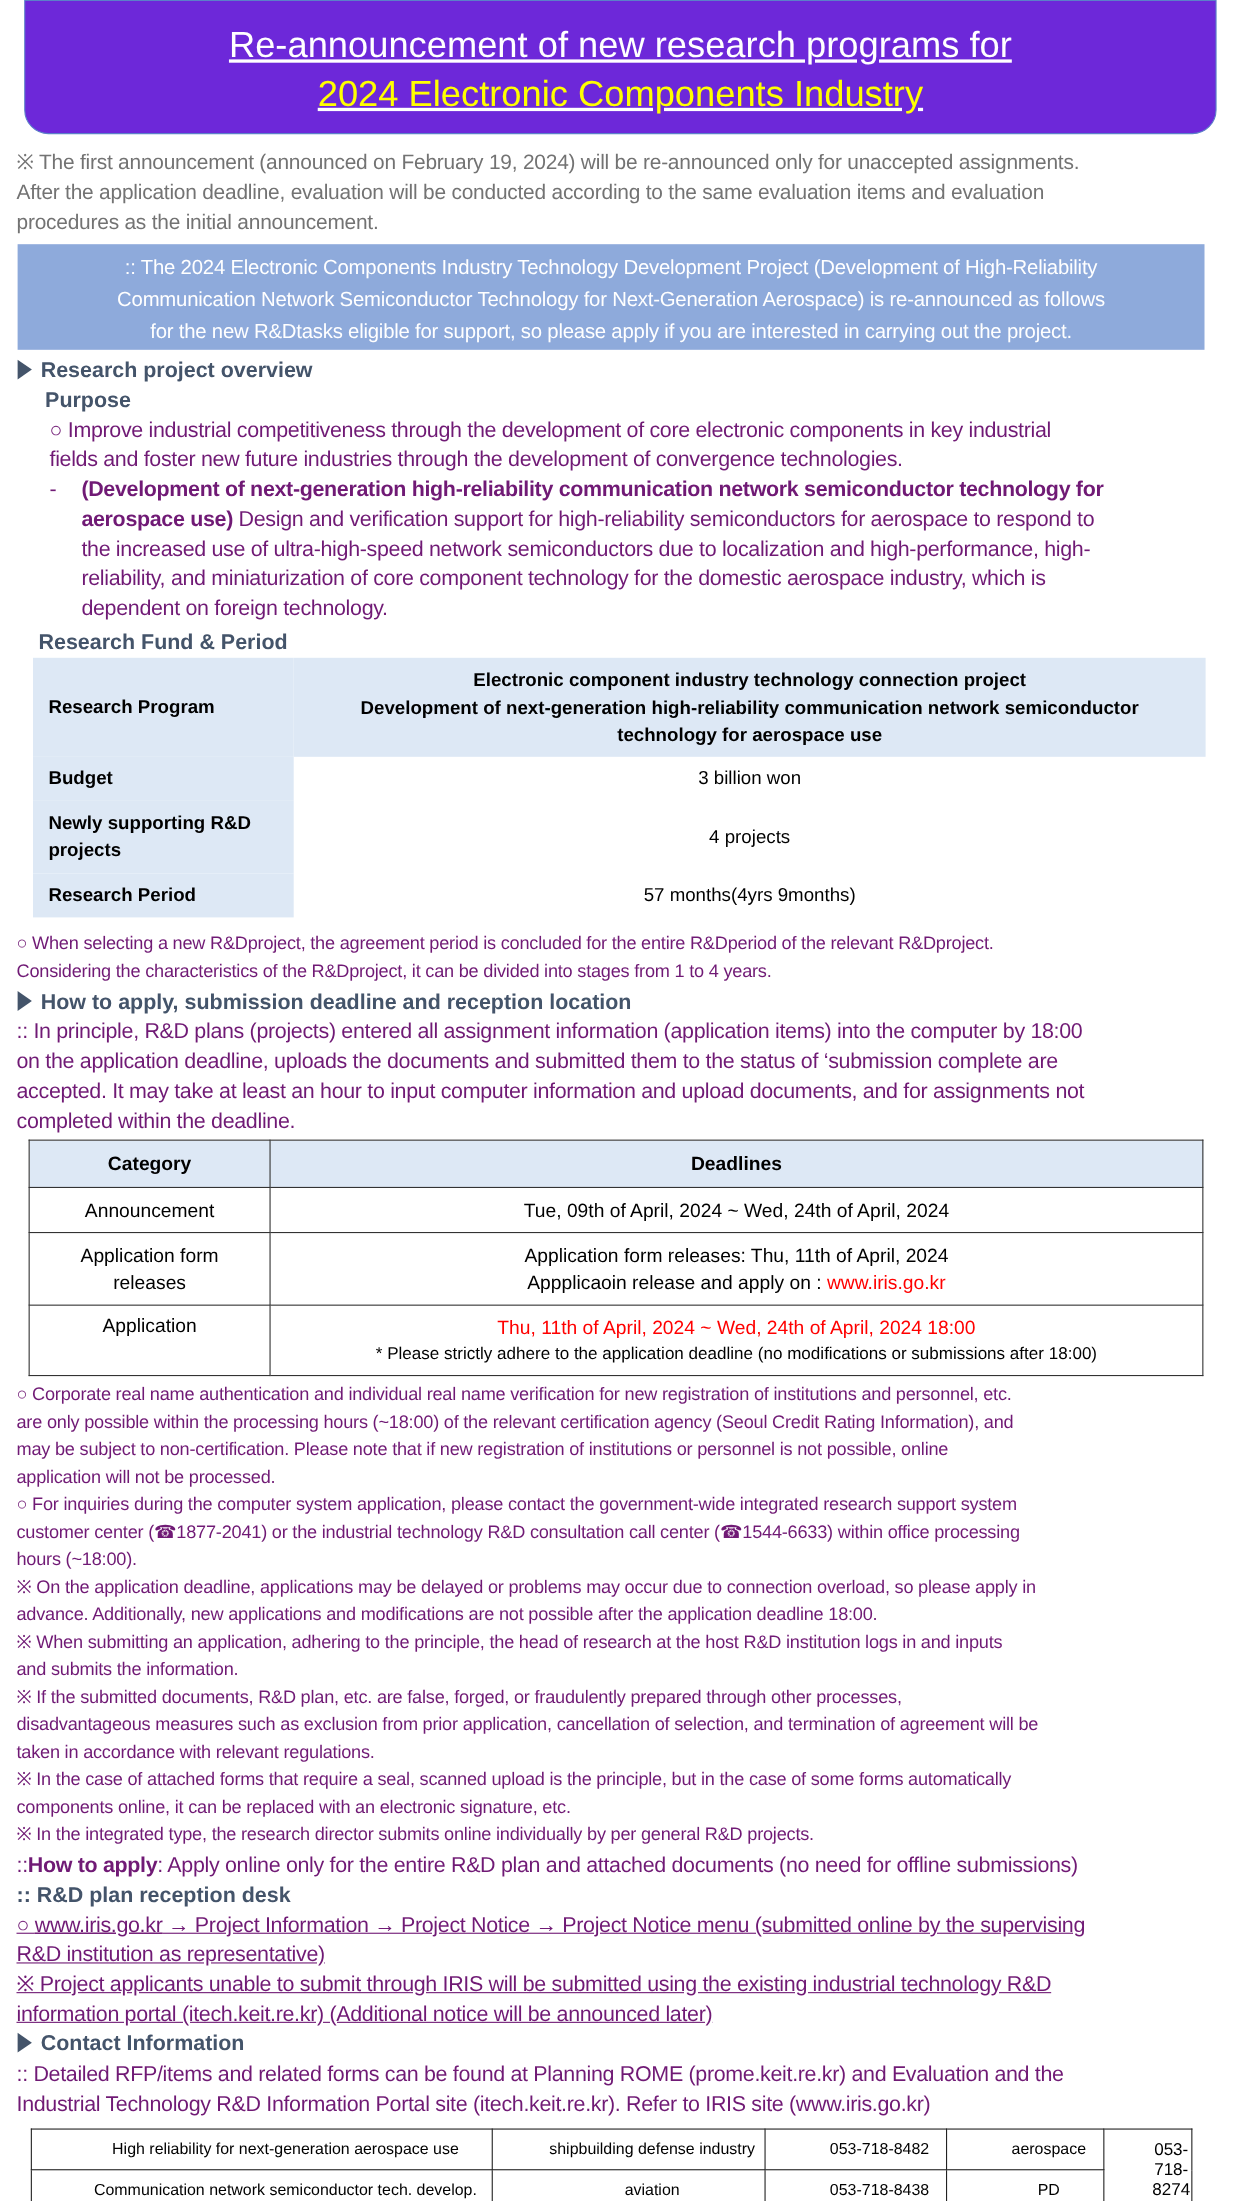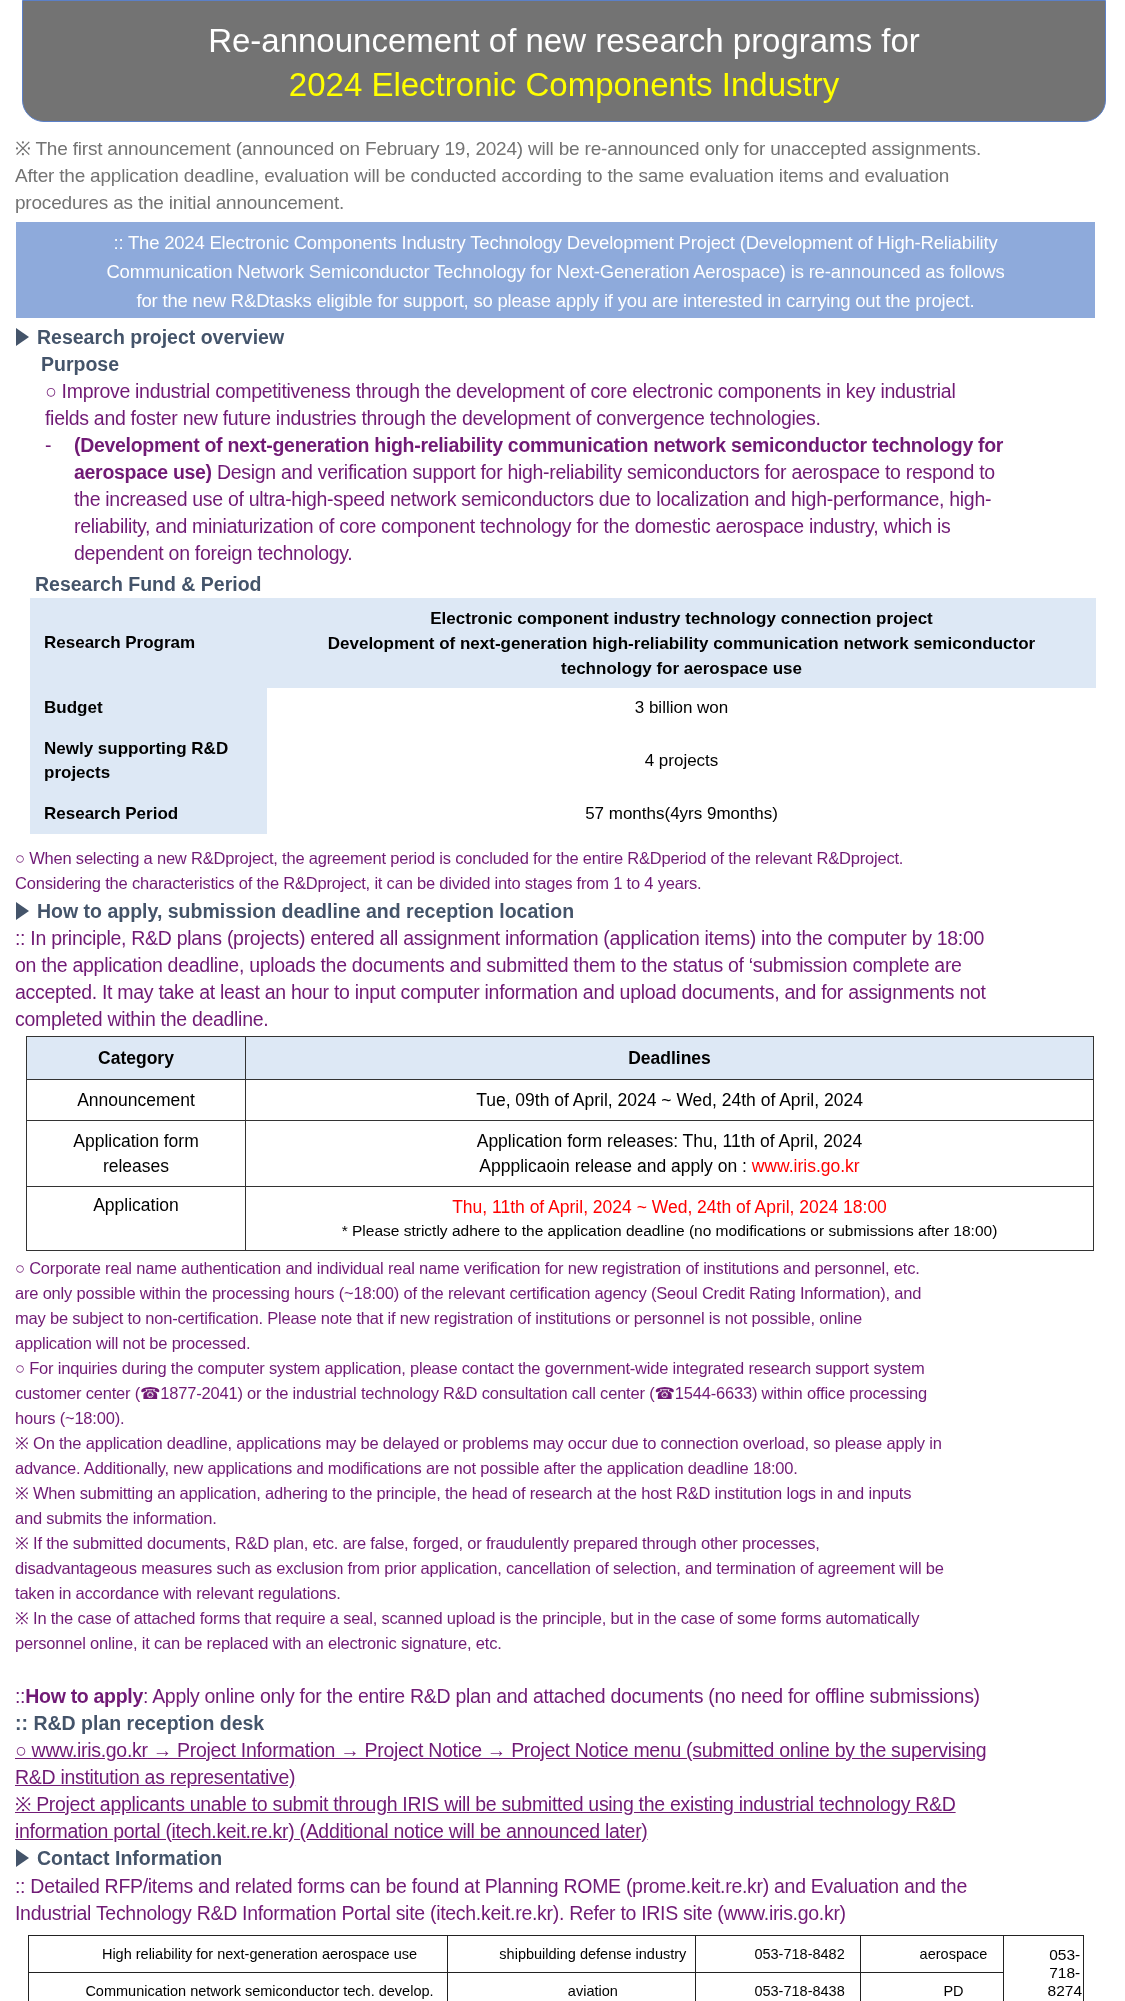--- a/index.html
+++ b/index.html
@@ -2,24 +2,24 @@
 <html><head>
 <meta charset="utf-8">
 <style>
   html, body { margin: 0; padding: 0; background: #ffffff; }
   body {
     width: 1125px; height: 2001px; overflow: hidden; position: relative;
     font-family: "Liberation Sans", sans-serif;
   }
   .banner {
     position: absolute; left: 22px; top: 0; width: 1084px; height: 122px;
-    background: #737373; border-radius: 0 0 22px 22px;
+    background: #6d28d9; border-radius: 0 0 22px 22px;
     border: 1px solid #5b80c8;
     color: #fff; text-align: center; box-sizing: border-box;
-    padding-top: 18px; font-size: 33px; line-height: 44px;
+    padding-top: 18px; font-size: 33px; line-height: 44px; text-decoration: underline;
   }
   .banner .l2 { color: #ffff00; }
   .intro {
     position: absolute; left: 15px; top: 135px; width: 1100px;
     font-size: 19px; line-height: 27px; color: #737373;
     letter-spacing: -0.2px;
   }
   .notice-box {
     position: absolute; left: 16px; top: 222px; width: 1079px; height: 96px;
     background: #8eaadb; color: #fff; text-align: center;
@@ -174,21 +174,24 @@
       <div>※ When submitting an application, adhering to the principle, the head of research at the host R&amp;D institution logs in and inputs</div>
       <div>and submits the information.</div>
     </div>
     <div>
       <div>※ If the submitted documents, R&amp;D plan, etc. are false, forged, or fraudulently prepared through other processes,</div>
       <div>disadvantageous measures such as exclusion from prior application, cancellation of selection, and termination of agreement will be</div>
       <div>taken in accordance with relevant regulations.</div>
     </div>
     <div>
       <div>※ In the case of attached forms that require a seal, scanned upload is the principle, but in the case of some forms automatically</div>
-      <div>personnel online, it can be replaced with an electronic signature, etc.</div>
+      <div>components online, it can be replaced with an electronic signature, etc.</div>
+    </div>
+    <div>
+      <div>※ In the integrated type, the research director submits online individually by per general R&amp;D projects.</div>
     </div>
   </div>
 
 <div class="abs txt p19" style="left:15px; top:1683px; width:1110px;">
   <span>::</span><b>How to apply</b><span>: Apply online only for the entire R&amp;D plan and attached documents (no need for offline submissions)</span>
 </div>
 <div class="abs h-sec" style="left:15px; top:1710px; line-height:27px;">:: R&amp;D plan reception desk</div>
 <div class="abs txt p19" style="left:15px; top:1737px; width:1110px;text-decoration:underline;">
   <div><span>○ </span><span class="ul">www.iris.go.kr</span><span> → Project Information → Project Notice → Project Notice menu (submitted online by the supervising</span></div>
   <div>R&amp;D institution as representative)</div>

